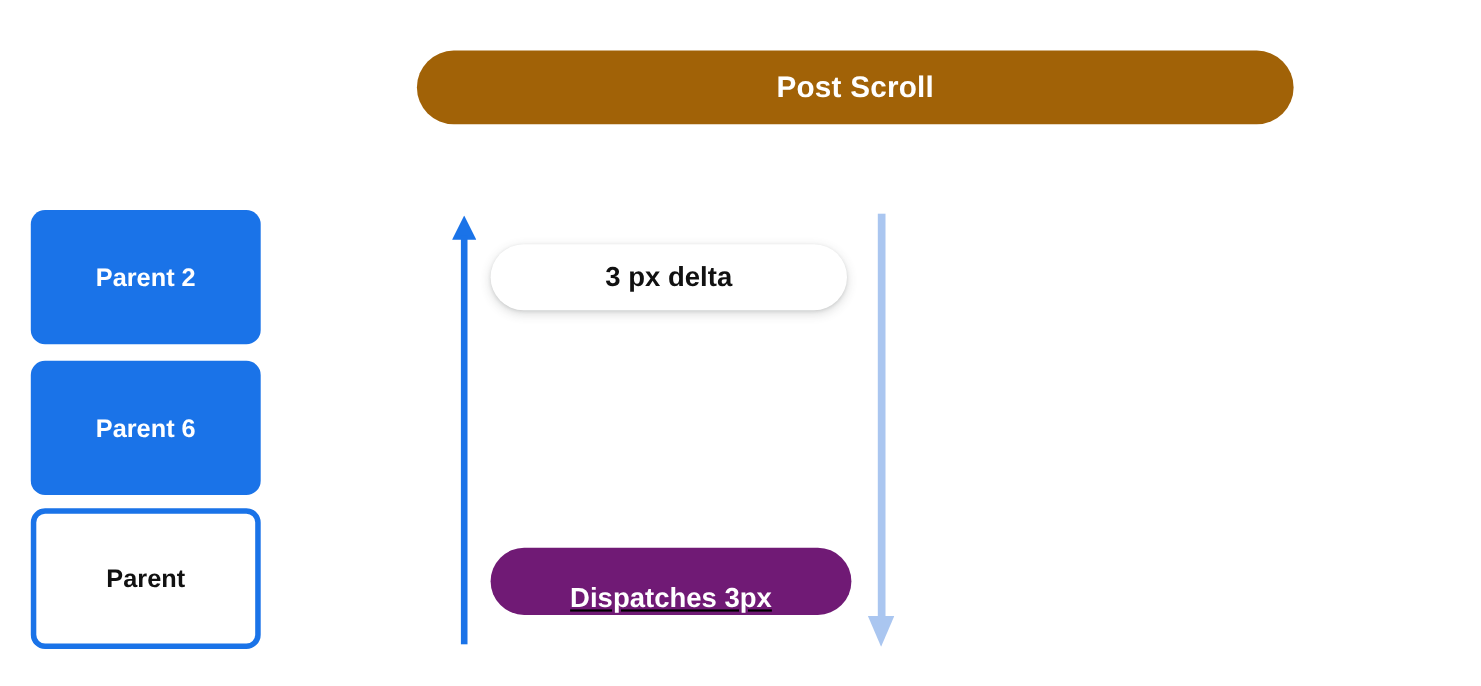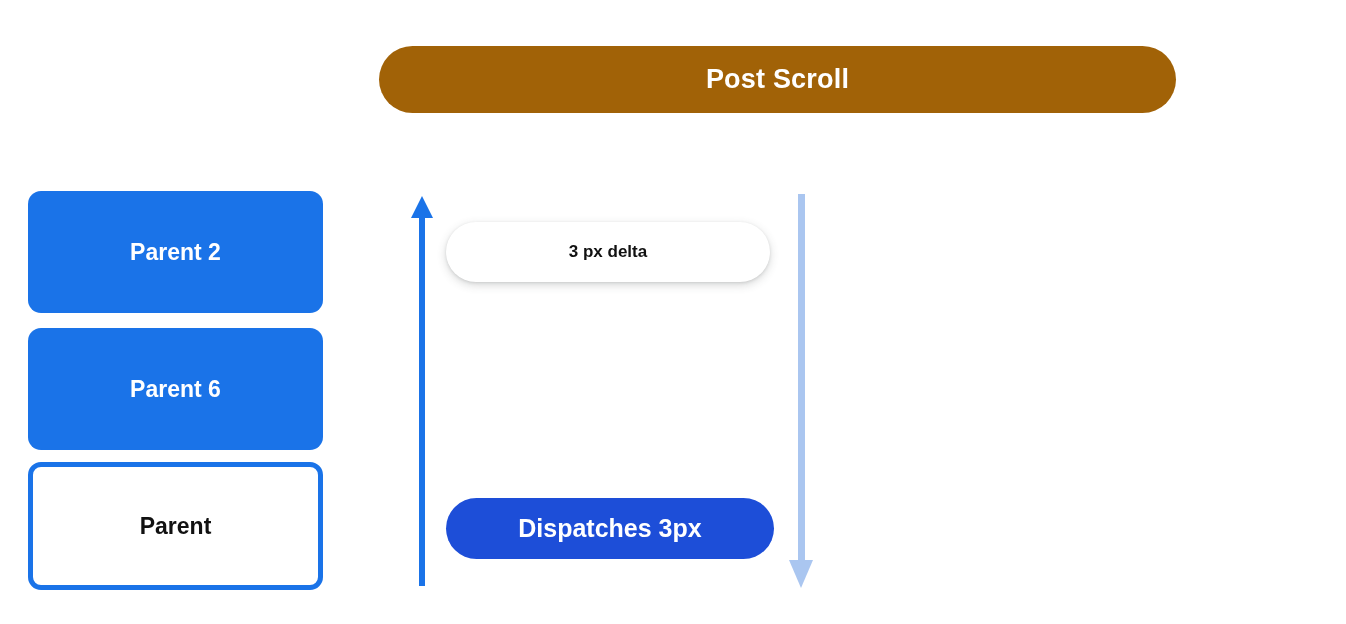--- a/index.html
+++ b/index.html
@@ -42,21 +42,21 @@
   }
 
   
   .box-stack {
     position: absolute;
     left: 28px;
     top: 191px;
     width: 255px;
   }
   .stack-box {
-    width: 295px;
+    width: 209px;
     box-sizing: border-box;
     display: flex;
     align-items: center;
     justify-content: center;
     border-radius: 13px;
     font-size: 23px;
     font-weight: bold;
   }
   .stack-box.filled {
     background: #1a73e8;
@@ -99,36 +99,37 @@
     background: #ffffff;
     border-radius: 30px;
     display: flex;
     align-items: center;
     justify-content: center;
     box-shadow: 0 3px 10px rgba(60, 64, 67, 0.20),
                 0 1px 3px rgba(60, 64, 67, 0.14);
   }
   .delta-chip .label {
     color: #111111;
-    font-size: 17px;
+    font-size: 25px;
     font-weight: bold;
   }
 
   
   .dispatch-pill {
     position: absolute;
     left: 446px;
     top: 498px;
     width: 328px;
     height: 61px;
-    background: #1d4ed8;
+    background: #701a75;
     border-radius: 31px;
     display: flex;
-    align-items: center;
+    align-items: flex-end;
     justify-content: center;
+    text-decoration: underline;
   }
   .dispatch-pill .label {
     color: #ffffff;
     font-size: 25px;
     font-weight: bold;
   }
 </style>
 </head>
 <body>
 

